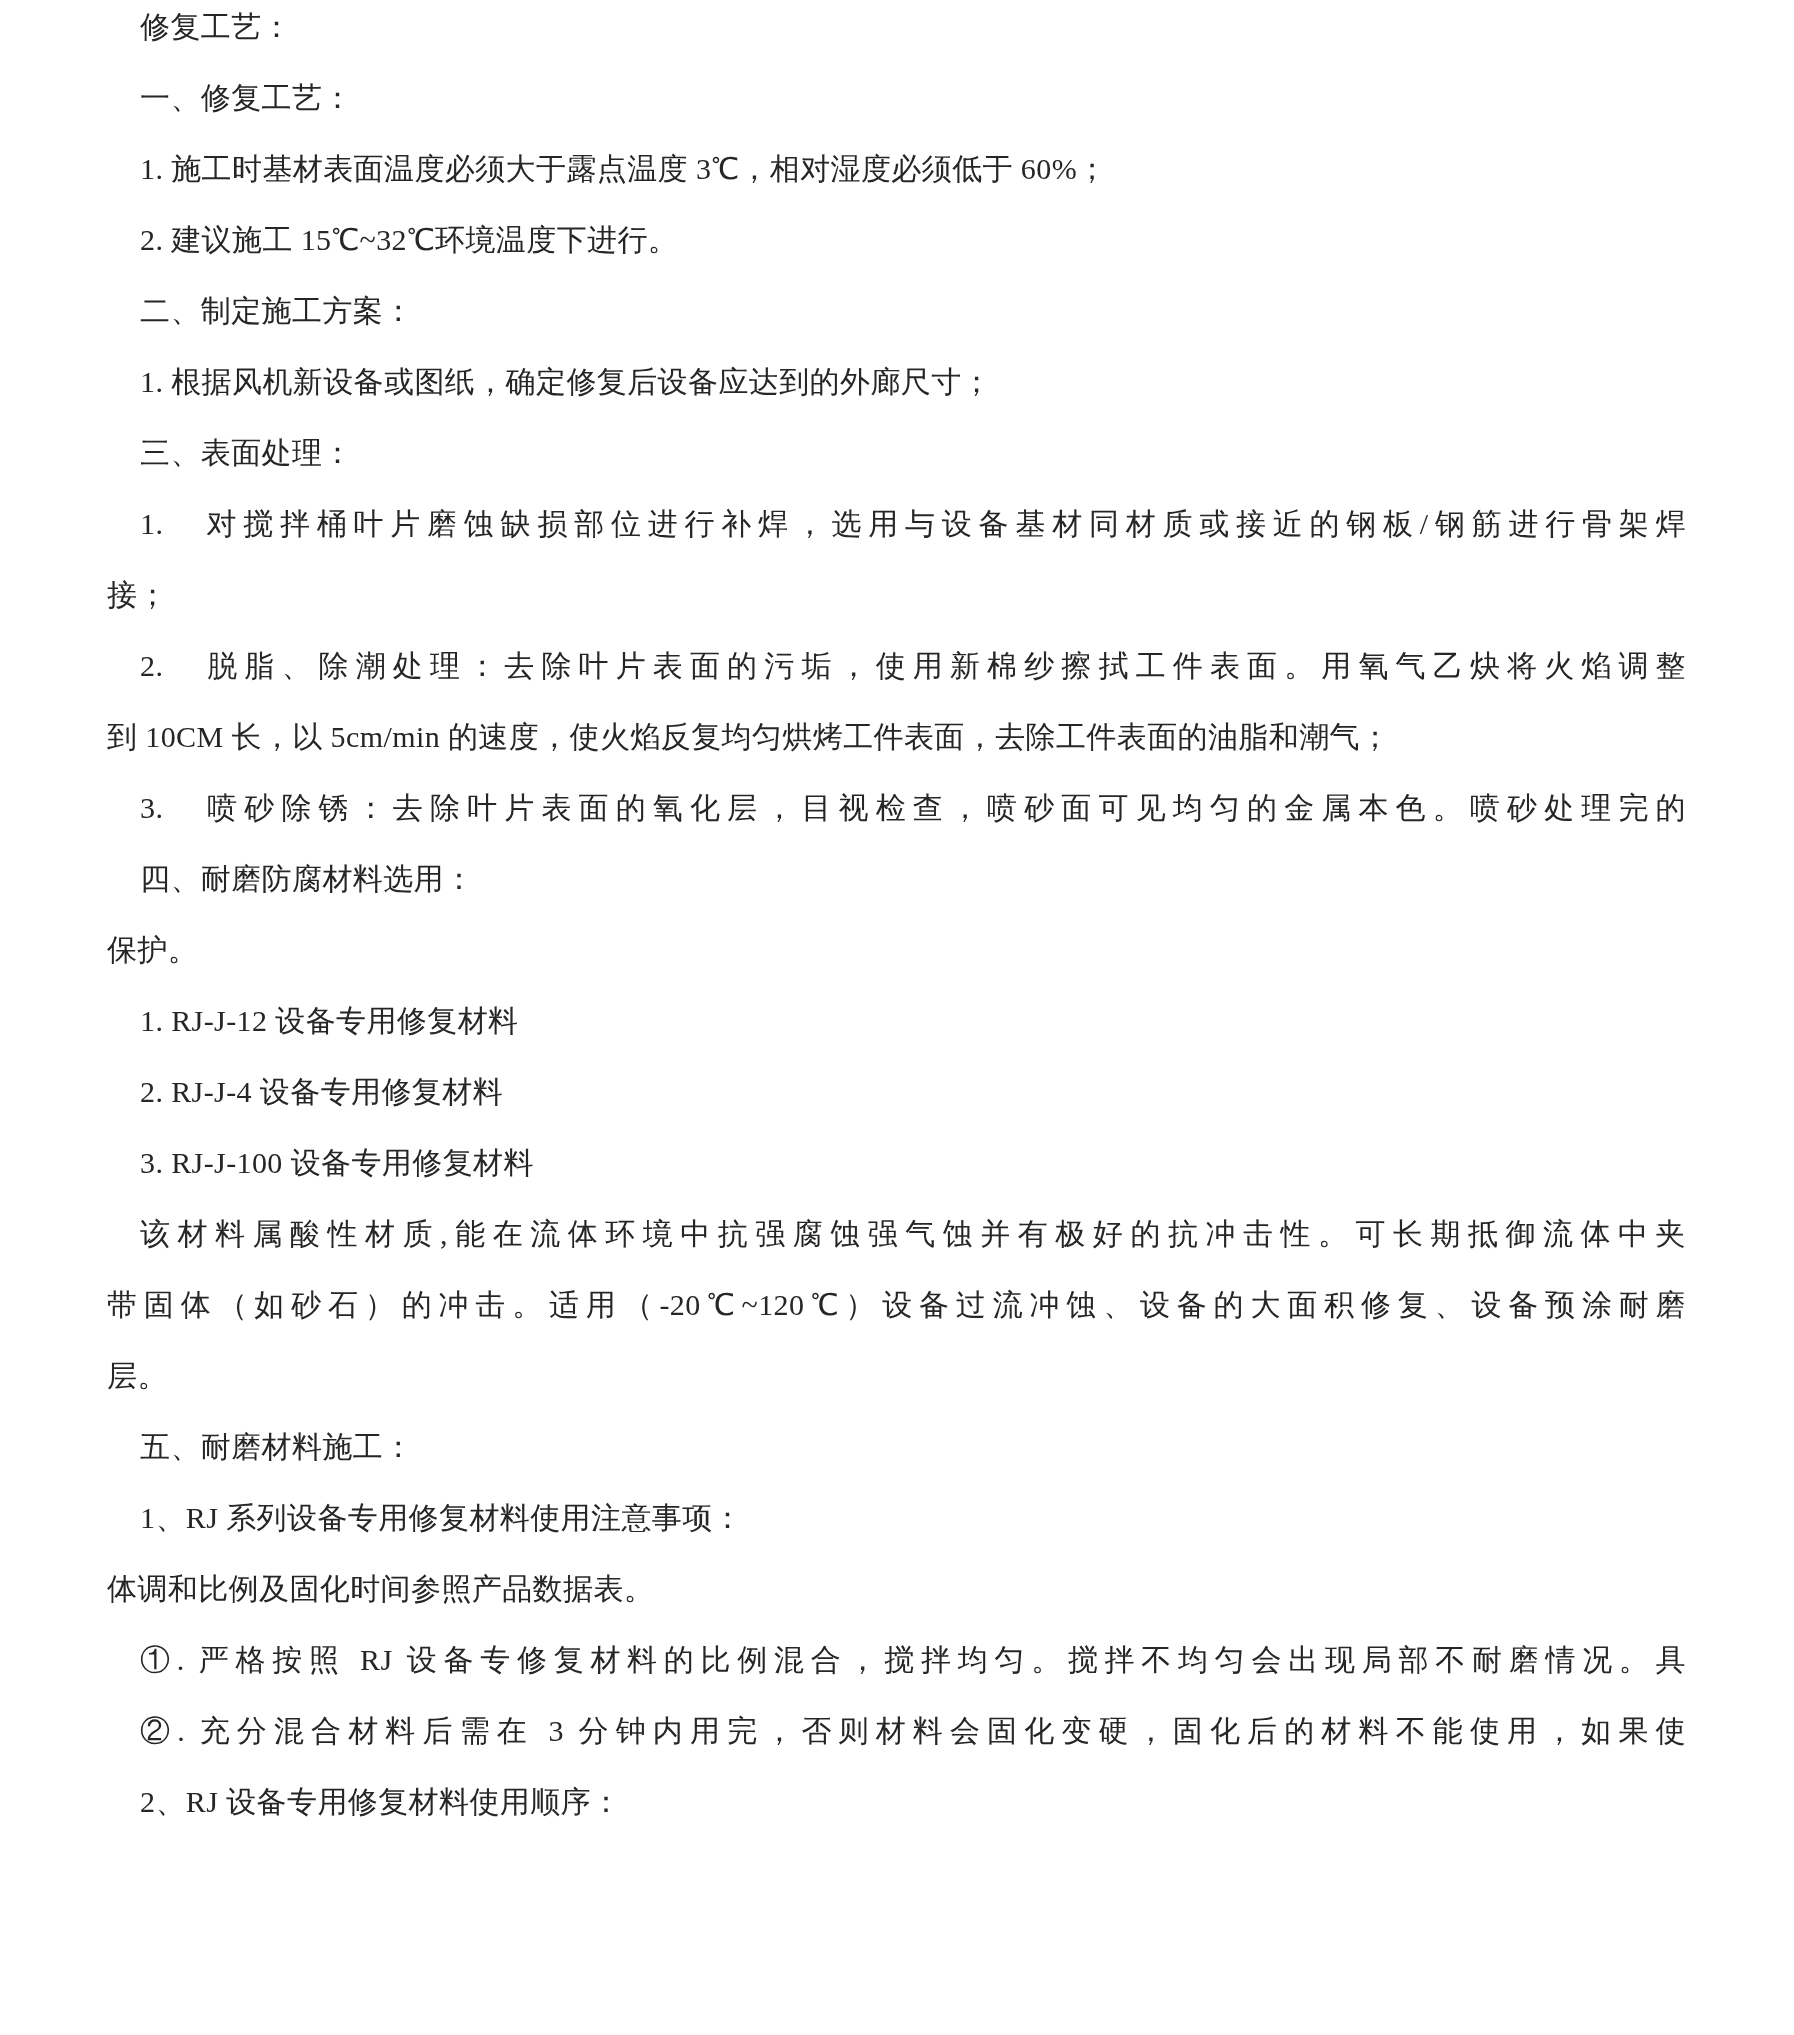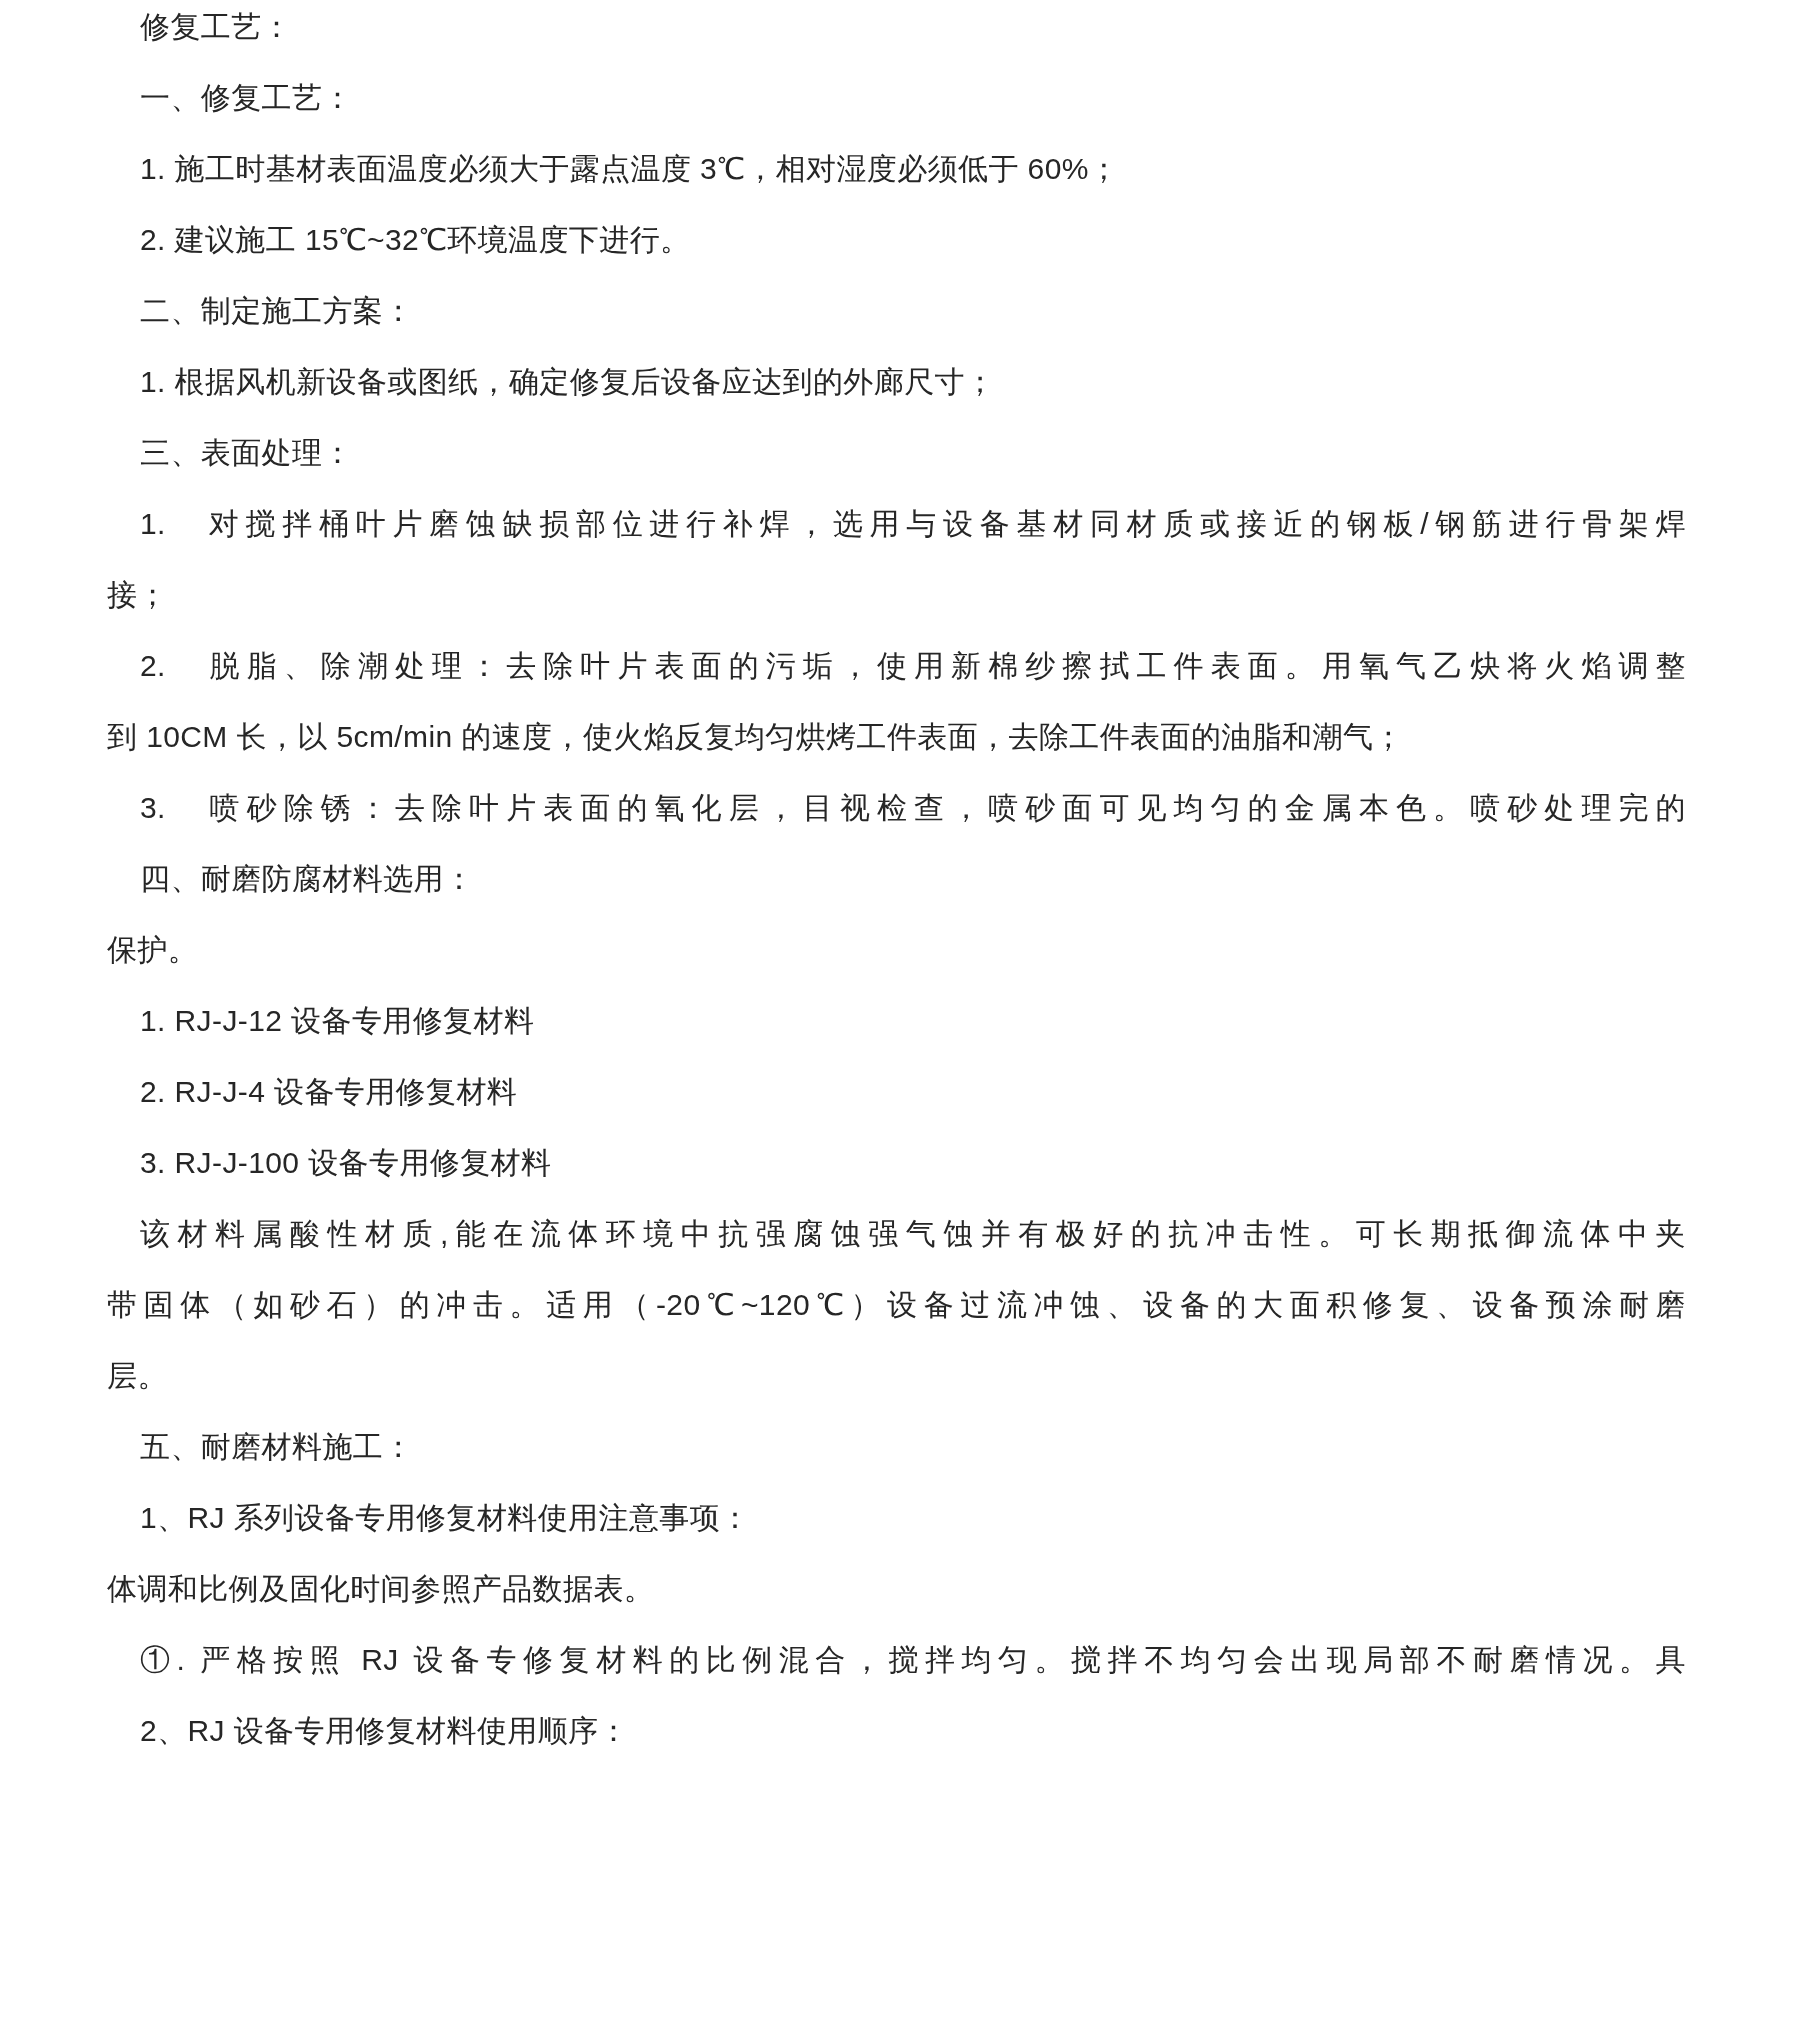--- a/index.html
+++ b/index.html
@@ -6,21 +6,21 @@
     margin: 0;
     padding: 0;
     background: #ffffff;
   }
   .page {
     position: relative;
     width: 1794px;
     height: 2035px;
     background: #ffffff;
     overflow: hidden;
-    font-family: Liberation Sans, sans-serif;
+    font-family: Liberation Serif, serif;
   }
   .content {
     margin-top: -9.4px;
     padding-left: 107px;
     padding-right: 108px;
   }
   .line {
     height: 71px;
     line-height: 71px;
     font-size: 30px;
@@ -61,16 +61,17 @@
       <div class="line indent">1. RJ-J-12 设备专用修复材料</div>
       <div class="line indent">2. RJ-J-4 设备专用修复材料</div>
       <div class="line indent">3. RJ-J-100 设备专用修复材料</div>
       <div class="line indent justify">该材料属酸性材质,能在流体环境中抗强腐蚀强气蚀并有极好的抗冲击性。可长期抵御流体中夹</div>
       <div class="line justify">带固体（如砂石）的冲击。适用（-20℃~120℃）设备过流冲蚀、设备的大面积修复、设备预涂耐磨</div>
       <div class="line">层。</div>
       <div class="line indent">五、耐磨材料施工：</div>
       <div class="line indent">1、RJ 系列设备专用修复材料使用注意事项：</div>
       <div class="line">体调和比例及固化时间参照产品数据表。</div>
       <div class="line indent justify">①. 严格按照 RJ 设备专修复材料的比例混合，搅拌均匀。搅拌不均匀会出现局部不耐磨情况。具</div>
+      <div class="line indent justify">②. 充分混合材料后需在 3 分钟内用完，否则材料会固化变硬，固化后的材料不能使用，如果使</div>
       <div class="line indent">2、RJ 设备专用修复材料使用顺序：</div>
     </div>
 </div>
 
 
 </body></html>

